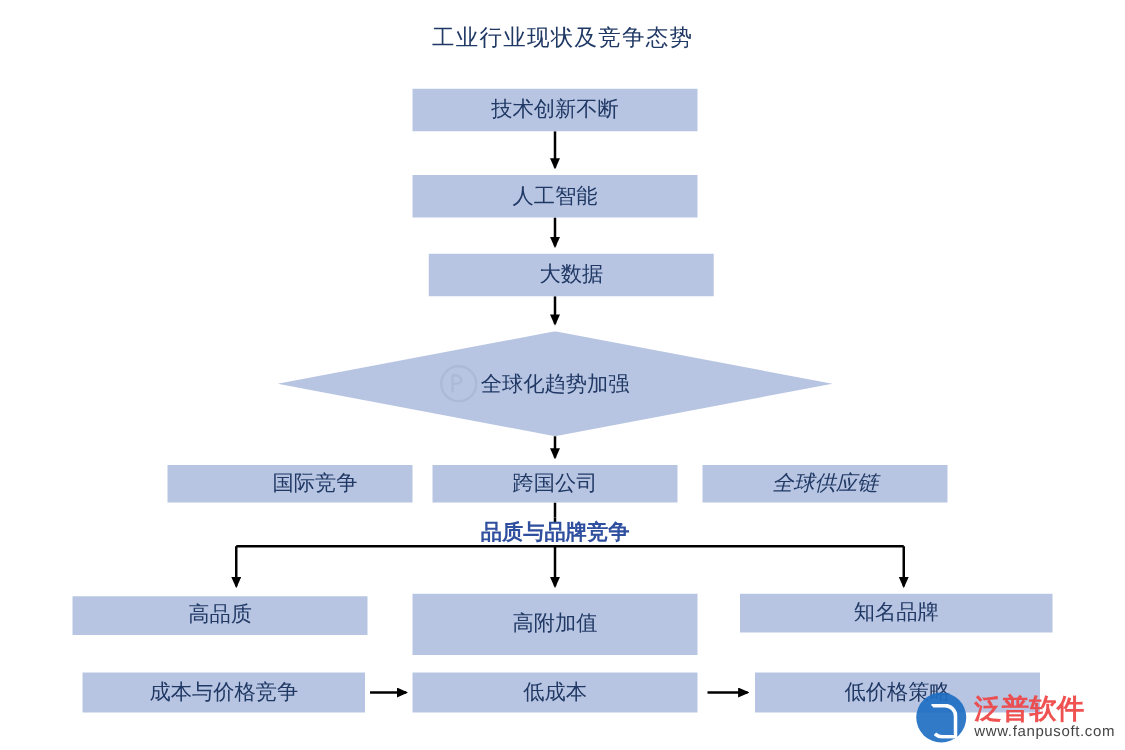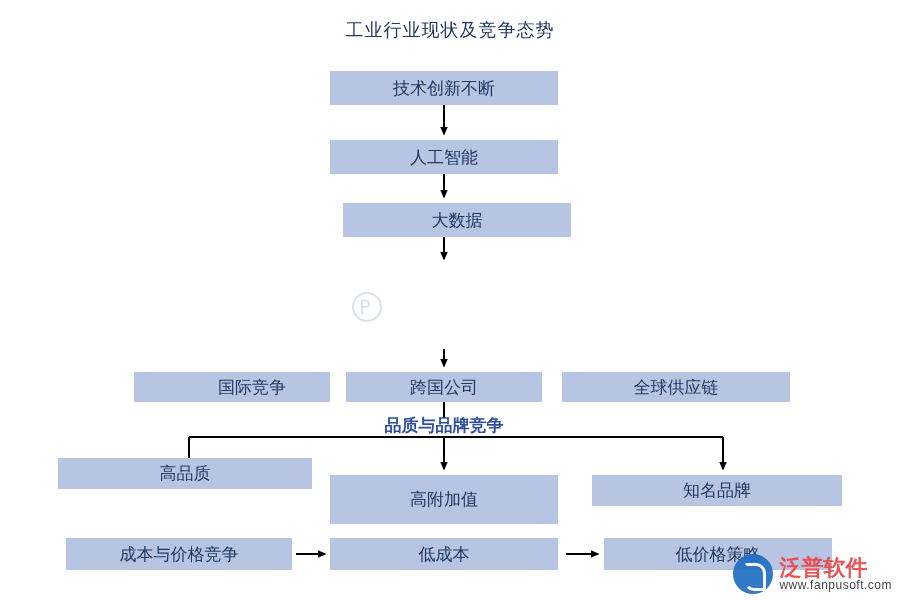--- a/index.html
+++ b/index.html
@@ -159,20 +159,26 @@
     <line x1="189" y1="437" x2="189" y2="469" stroke="#000000" stroke-width="2" marker-end="url(#arrow)"></line>
     <line x1="444" y1="437" x2="444" y2="469" stroke="#000000" stroke-width="2" marker-end="url(#arrow)"></line>
     <line x1="723" y1="437" x2="723" y2="469" stroke="#000000" stroke-width="2" marker-end="url(#arrow)"></line>
 
     <line x1="444" y1="414" x2="444" y2="418" stroke="#000000" stroke-width="2"></line>
 
     <line x1="296" y1="554" x2="325" y2="554" stroke="#000000" stroke-width="2" marker-end="url(#arrow)"></line>
     <line x1="566" y1="554" x2="598" y2="554" stroke="#000000" stroke-width="2" marker-end="url(#arrow)"></line>
   </svg>
 
+  <div class="diamond-wrap" style="left:222px; top:265px; width:444px; height:84px;">
+    <svg width="444" height="84" viewBox="0 0 444 84">
+      <polygon points="222,0 444,42 222,84 0,42" fill="#b8c5e2"></polygon>
+    </svg>
+    <div class="dtext">全球化趋势加强</div>
+  </div>
 
   <svg class="watermark-center" viewBox="0 0 30 30">
     <circle cx="15" cy="15" r="14" fill="none" stroke="#9aa8c4" stroke-width="2"></circle>
     <path d="M10,8 L10,22 M10,8 C18,8 20,15 12,15 L10,15" fill="none" stroke="#9aa8c4" stroke-width="2"></path>
   </svg>
 
   <div class="node" style="left:330px; top:71px; width:228px; height:34px;">
     <span>技术创新不断</span>
   </div>
   <div class="node" style="left:330px; top:140px; width:228px; height:34px;">
@@ -181,29 +187,29 @@
   <div class="node" style="left:343px; top:203px; width:228px; height:34px;">
     <span>大数据</span>
   </div>
 
   <div class="node" style="left:134px; top:372px; width:196px; height:30px;padding-left:40px;">
     <span>国际竞争</span>
   </div>
   <div class="node" style="left:346px; top:372px; width:196px; height:30px;">
     <span>跨国公司</span>
   </div>
-  <div class="node" style="left:562px; top:372px; width:228px; height:30px;">
+  <div class="node" style="left:562px; top:372px; width:196px; height:30px;font-style:italic;">
     <span>全球供应链</span>
   </div>
 
   <div class="label-text" style="left:344px; top:414px; width:200px; height:22px;">
     <span>品质与品牌竞争</span>
   </div>
 
-  <div class="node" style="left:58px; top:458px; width:254px; height:31px;">
+  <div class="node" style="left:58px; top:477px; width:236px; height:31px;">
     <span>高品质</span>
   </div>
   <div class="node" style="left:330px; top:475px; width:228px; height:49px;">
     <span>高附加值</span>
   </div>
   <div class="node" style="left:592px; top:475px; width:250px; height:31px;">
     <span>知名品牌</span>
   </div>
 
   <div class="node" style="left:66px; top:538px; width:226px; height:32px;">

